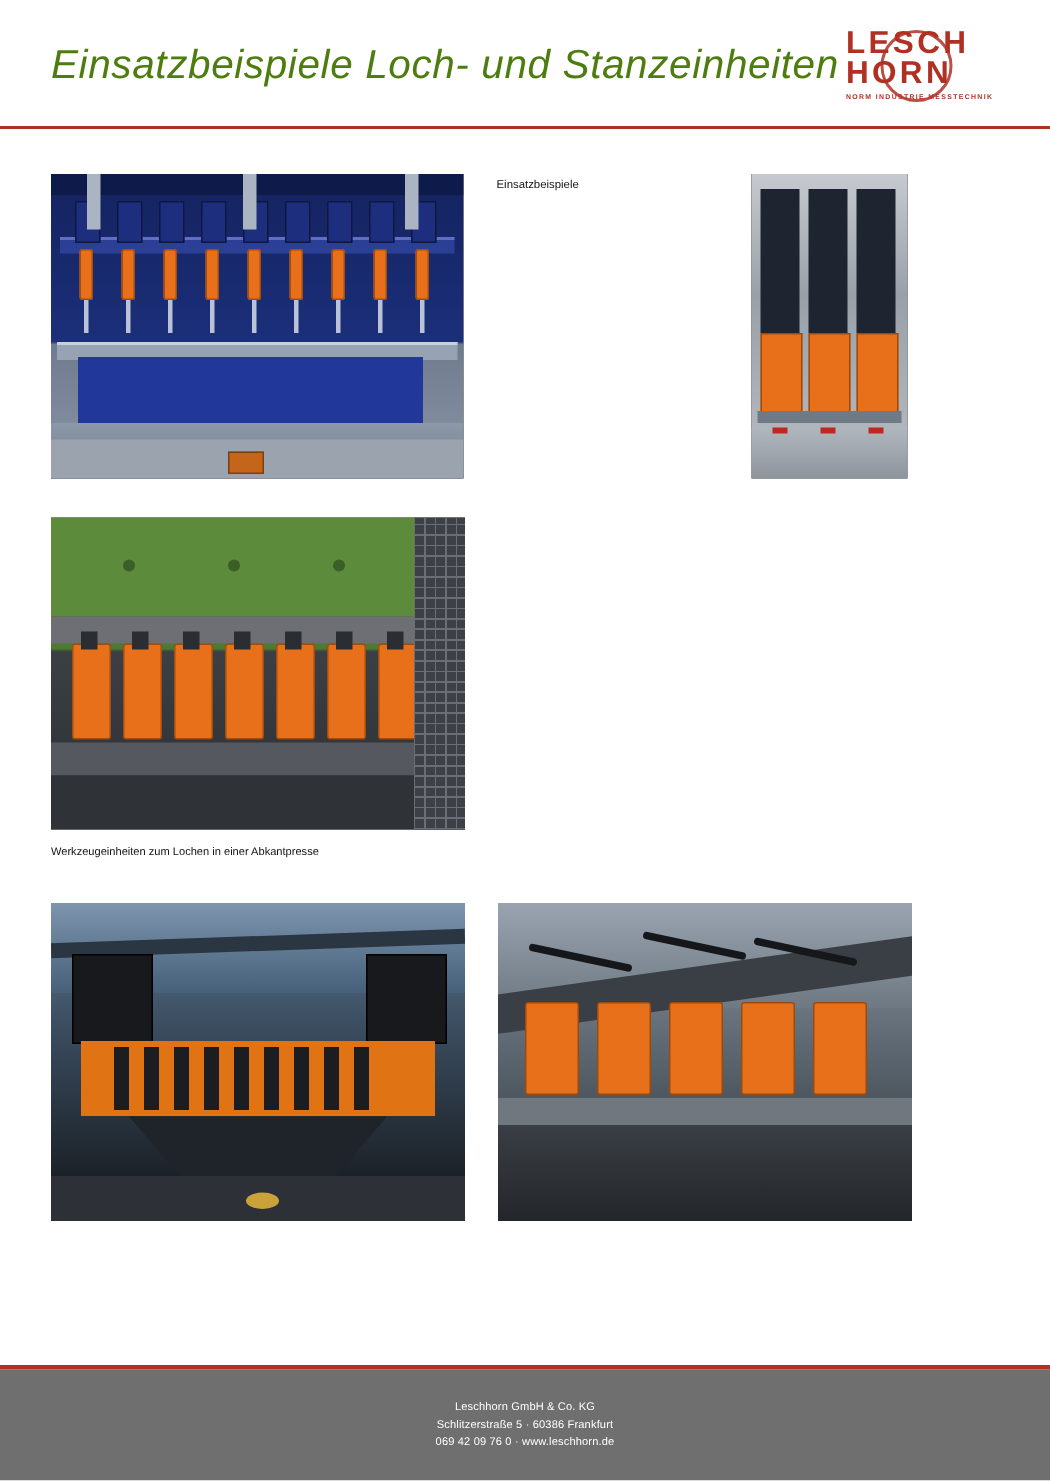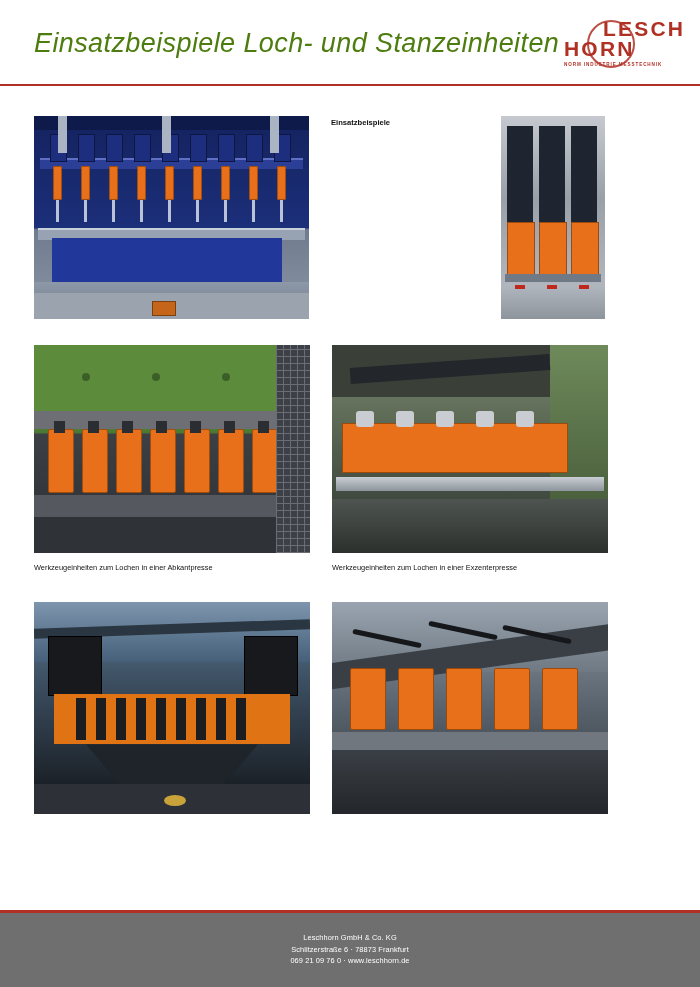--- a/index.html
+++ b/index.html
@@ -49,21 +49,20 @@
     flex-direction: column;
     justify-content: center;
     align-items: flex-start;
     font-family: "Liberation Sans", sans-serif;
   }
   .logo-lesch {
     font-size: 21px;
     font-weight: 700;
     letter-spacing: 2.2px;
     line-height: 20px;
-    margin-left: 39px;
   }
   .logo-horn {
     font-size: 21px;
     font-weight: 700;
     letter-spacing: 2.2px;
     line-height: 20px;
   }
   .logo-ring {
     position: absolute;
     left: 23px;
@@ -112,21 +111,21 @@
     overflow: hidden;
     background: #222;
   }
   .ph-wide1 { width: 275px; height: 203px; }
   .txtcol {
     width: 148px;
     padding-top: 2px;
   }
   .txt-head {
     font-size: 7.6px;
-    font-weight: 700;
+    font-weight: 400;
     margin-bottom: 7px;
     color: #111;
   }
   .txt-body {
     font-size: 8.1px;
     line-height: 13.6px;
     text-align: justify;
     color: #111;
   }
   .ph-tall { width: 104px; height: 203px; }
@@ -353,38 +352,20 @@
               <div class="tooltop" style="left:190px"></div>
             <div class="tooltop" style="left:224px"></div>
             <div class="table"></div>
             <div class="dark"></div>
             <div class="grid"></div>
           </div>
         </div>
         <div class="caption">Werkzeugeinheiten zum Lochen in einer Abkantpresse</div>
       </div>
 
-      <div class="col">
-        <div class="photo ph-med">
-          <div class="img-frame p4">
-            <div class="topblk"></div>
-            <div class="greenR"></div>
-            <div class="arm"></div>
-            <div class="orbar"></div>
-            <div class="rollr" style="left:24px"></div>
-              <div class="rollr" style="left:64px"></div>
-            <div class="rollr" style="left:104px"></div>
-              <div class="rollr" style="left:144px"></div>
-            <div class="rollr" style="left:184px"></div>
-            <div class="sheet"></div>
-            <div class="floor2"></div>
-          </div>
-        </div>
-        <div class="caption">Werkzeugeinheiten zum Lochen in einer Exzenterpresse</div>
-      </div>
     </div>
 
     <div class="row row3">
 
       <div class="col">
         <div class="photo ph-med3">
           <div class="img-frame p5">
             <div class="sky"></div>
             <div class="beamD"></div>
             <div class="blackbox" style="left:14px"></div>
@@ -422,17 +403,17 @@
             <div class="band"></div>
             <div class="shadow"></div>
           </div>
         </div>
       </div>
     </div>
   </div>
 
   <div class="footer">
     <div class="footer-line">Leschhorn GmbH &amp; Co. KG</div>
-    <div class="footer-line">Schlitzerstraße 6 · 78873 Frankfurt</div>
-    <div class="footer-line">069 21 09 76 0 · www.leschhorn.de</div>
+    <div class="footer-line">Schlitzerstraße 5 · 60386 Frankfurt</div>
+    <div class="footer-line">069 42 09 76 0 · www.leschhorn.de</div>
   </div>
 
 </div>
 
 </body></html>

